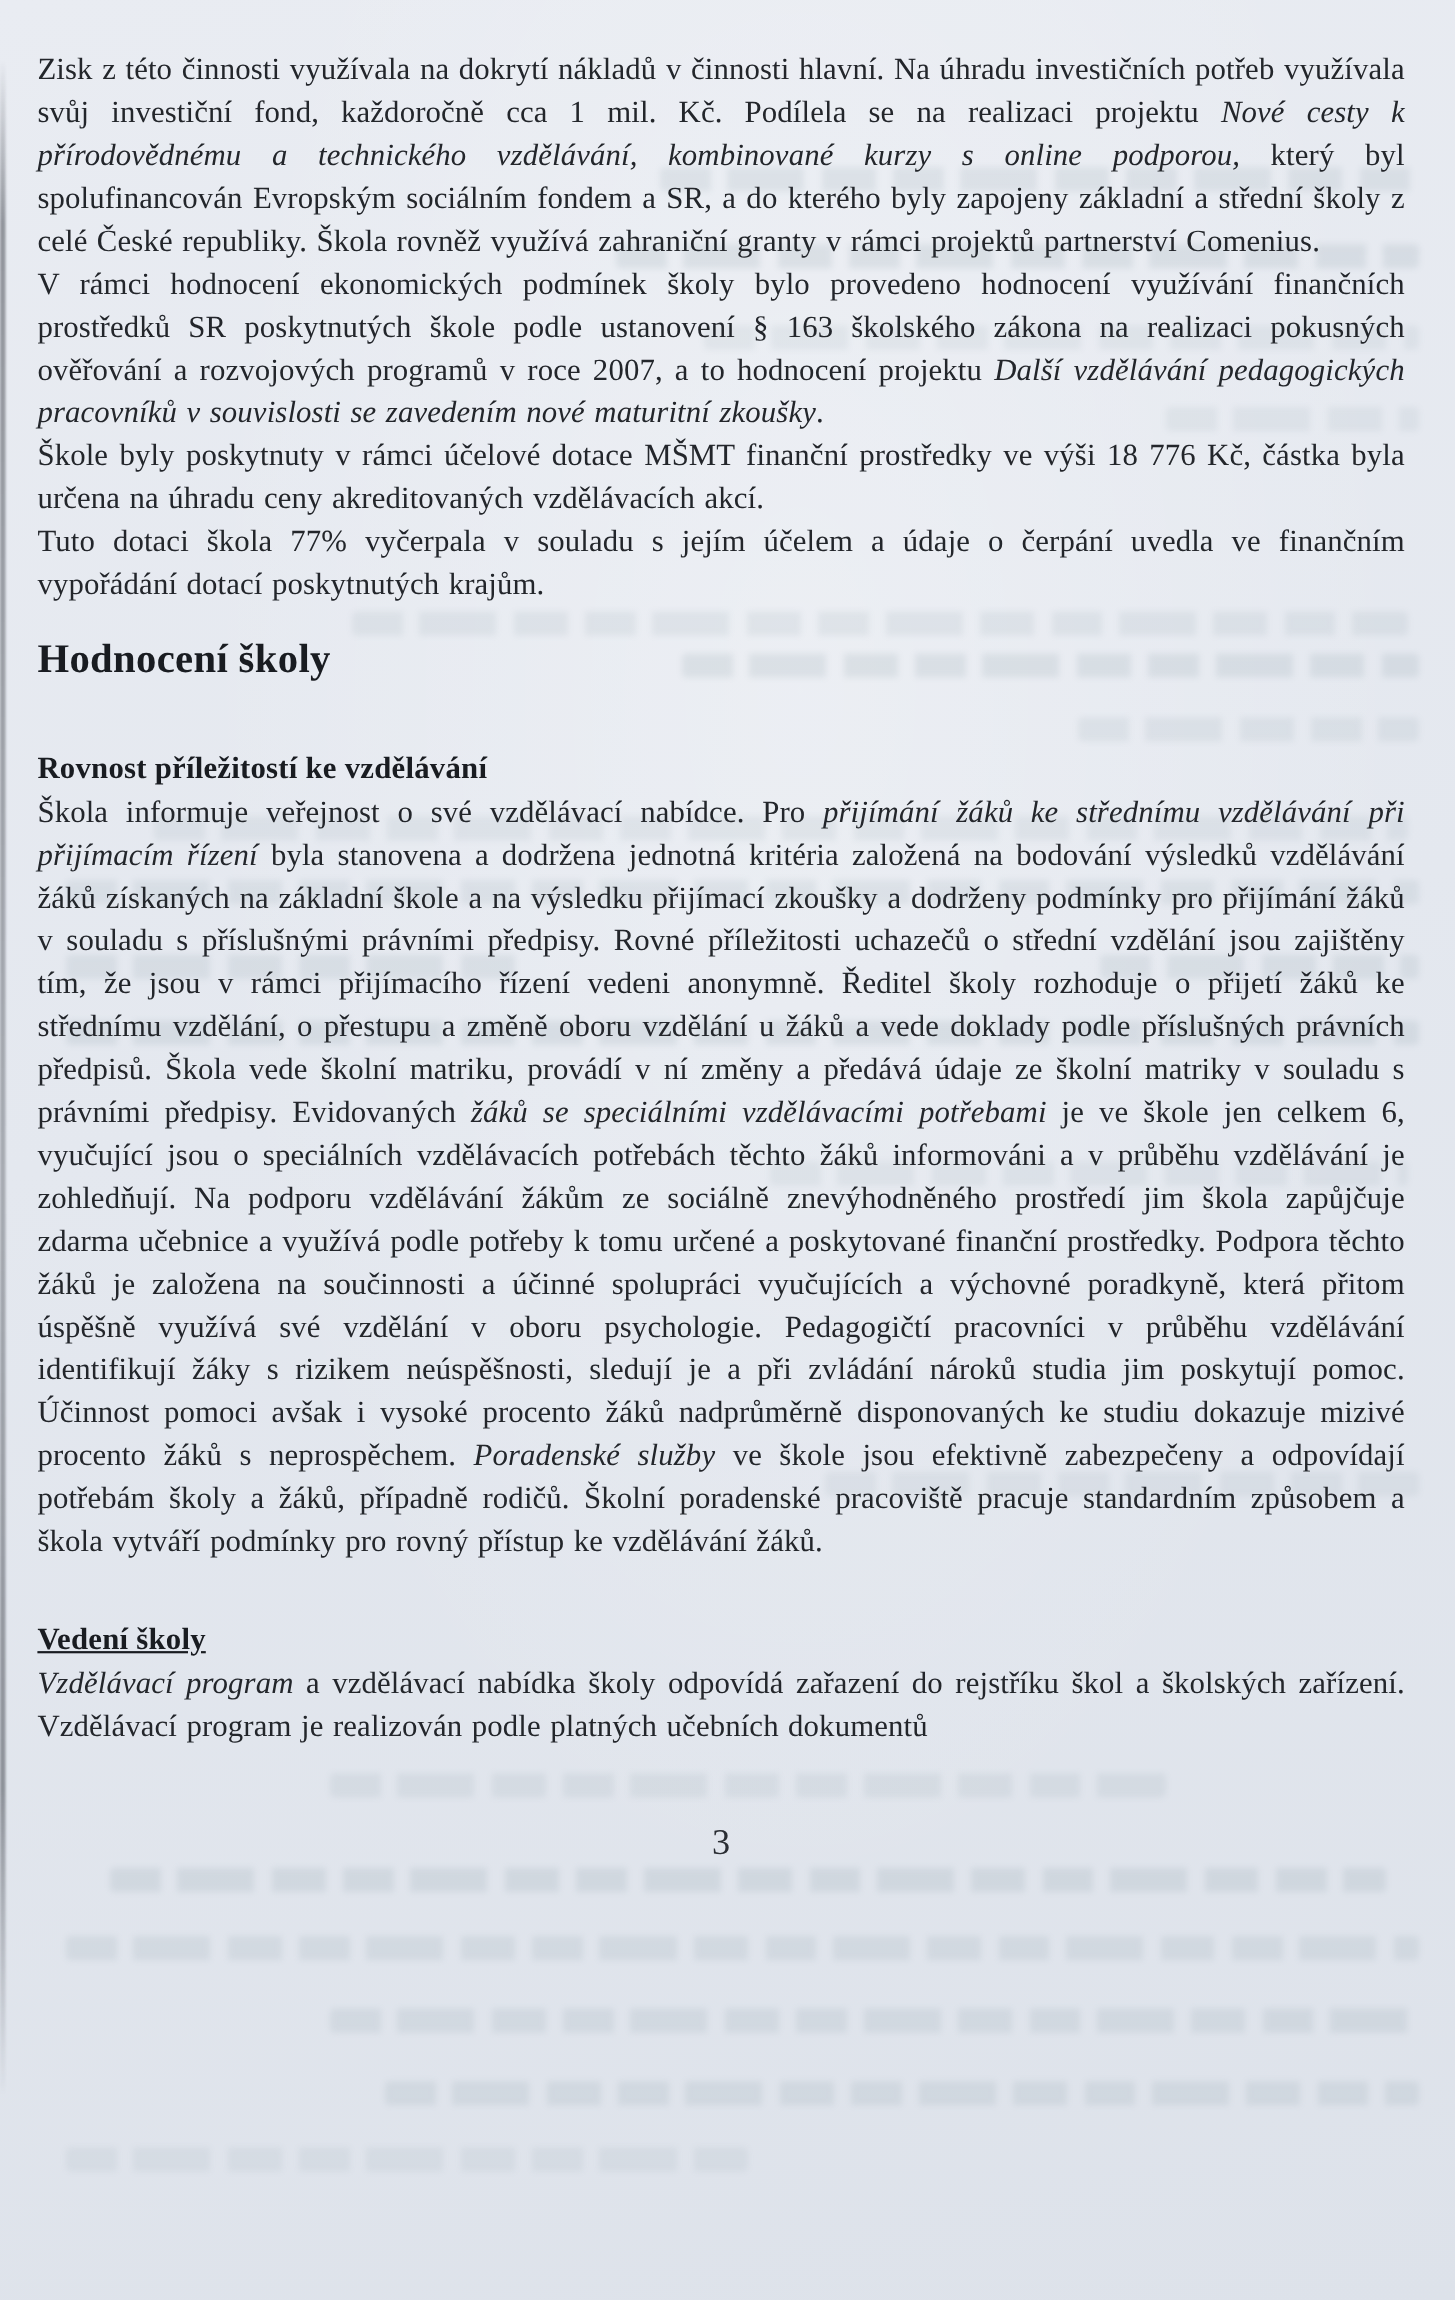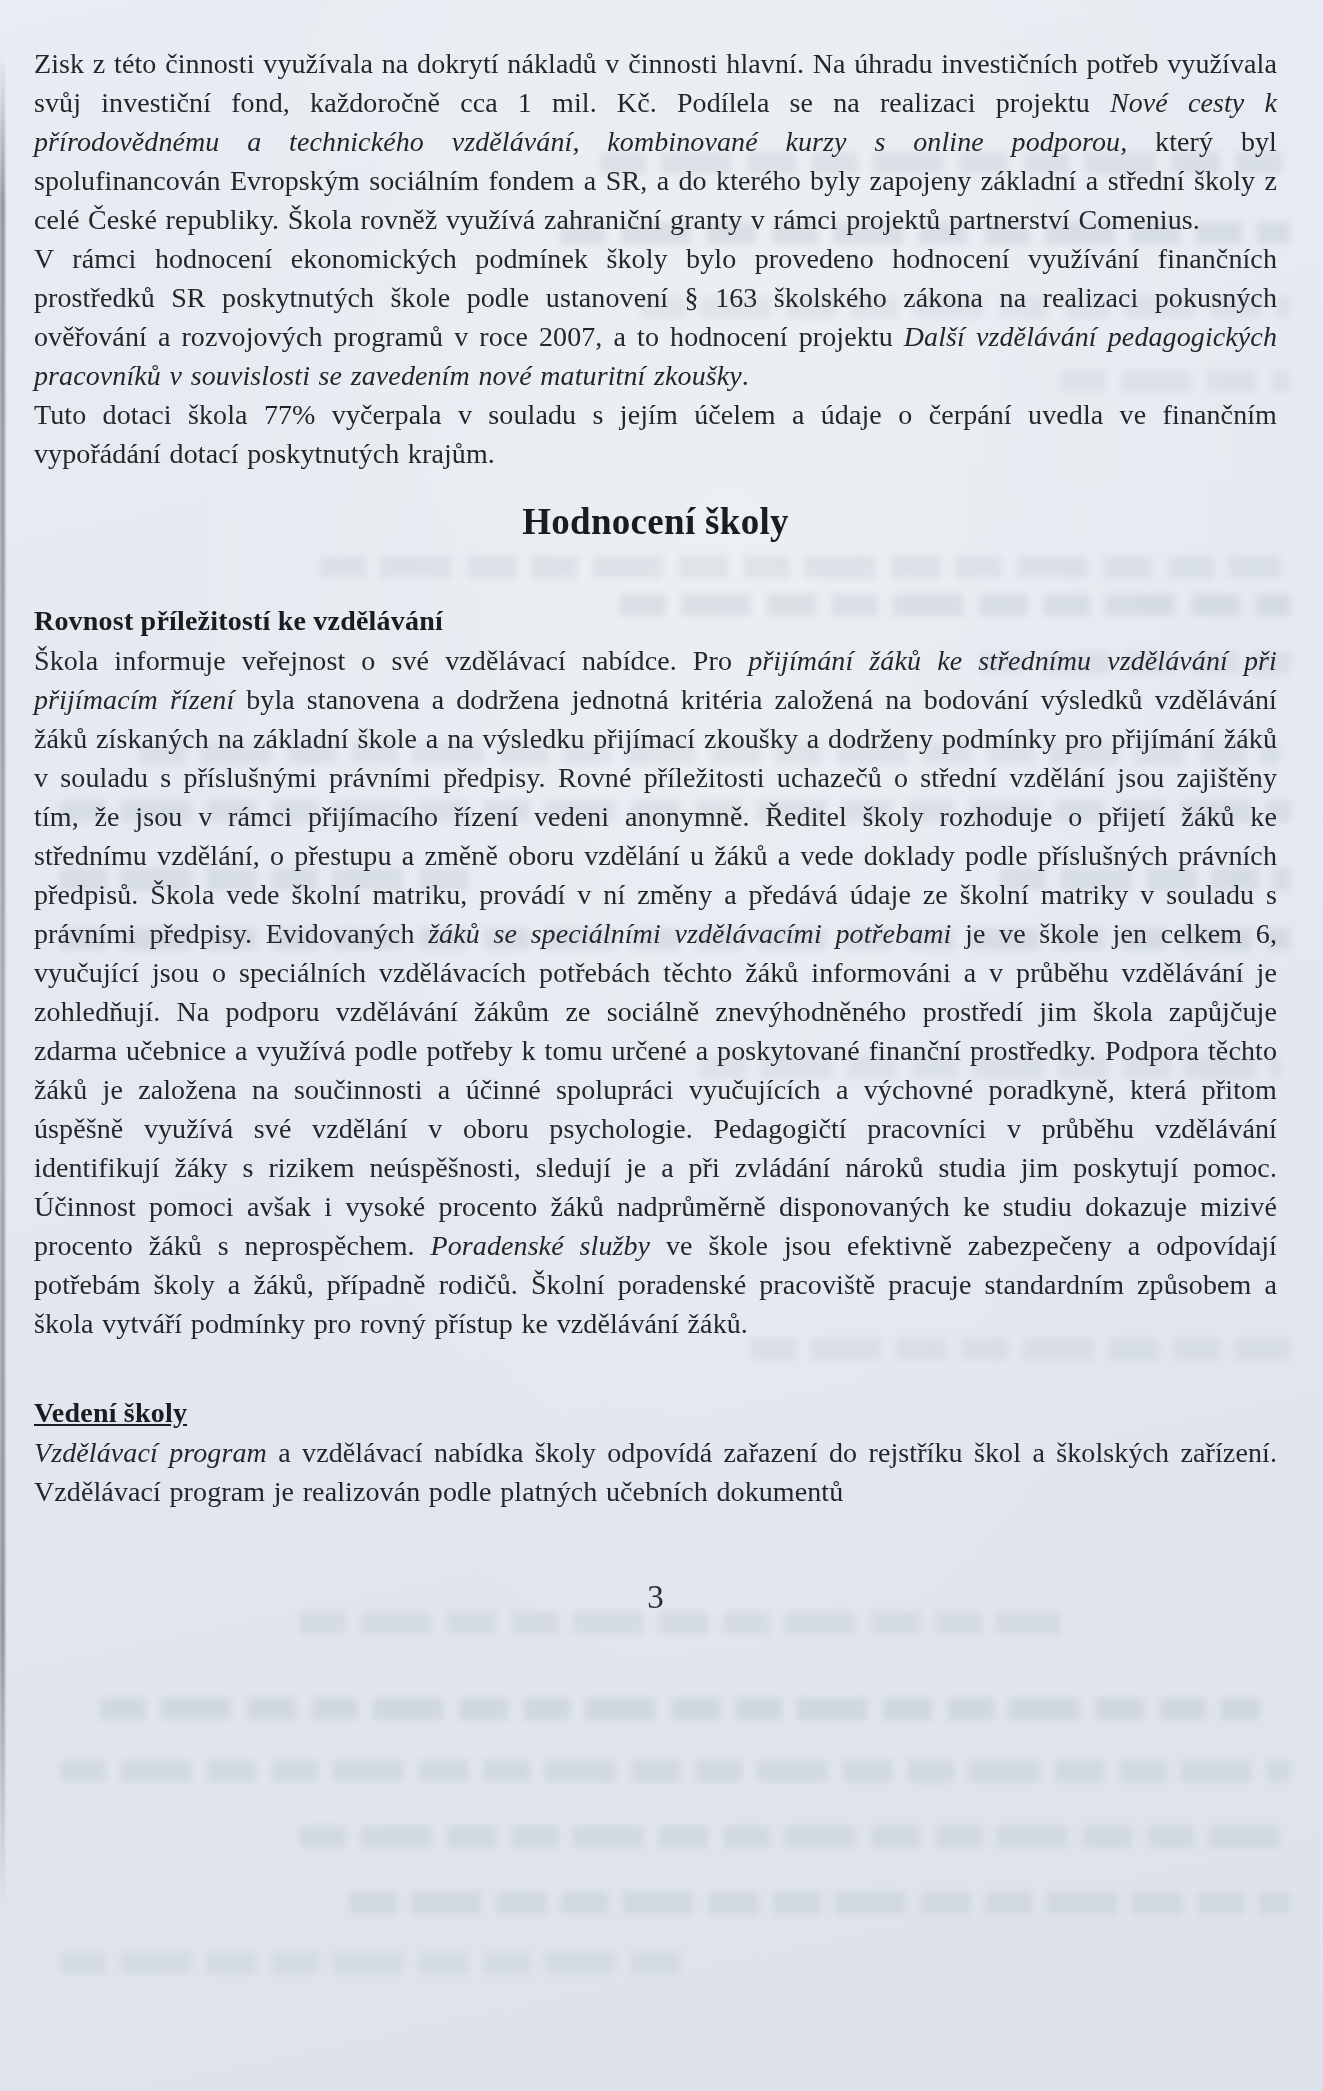--- a/index.html
+++ b/index.html
@@ -39,21 +39,21 @@
     margin:0;
     font-size:28px;line-height:39px;
     text-align:justify;
     word-spacing:1.5px;
     letter-spacing:.1px;
   }
   .para .it{font-style:italic;}
   .h-main{
     margin:26px 0 56px 0;
     font-size:37px;line-height:46px;
-    font-weight:bold;text-align:center;color:#191c21;
+    font-weight:bold;text-align:left;color:#191c21;
     letter-spacing:.3px;
   }
   .h-sub{
     margin:0;
     font-size:28px;line-height:40px;
     font-weight:bold;color:#191c21;
     letter-spacing:.2px;
   }
   .h-sub.spaced{margin-top:50px;text-decoration:underline;}
   .page-number{
@@ -91,20 +91,21 @@
   <div class="ghost" style="left:60px;top:1952px;width:620px;opacity:.12"></div>
 
   <div class="text-col">
 
     <p class="para"><span>Zisk z této činnosti využívala na dokrytí nákladů v činnosti hlavní. Na úhradu investičních potřeb využívala svůj investiční fond, každoročně cca 1 mil. Kč. Podílela se na realizaci projektu </span><span class="it">Nové cesty k přírodovědnému a technického vzdělávání, kombinované kurzy s online podporou,</span><span> který byl spolufinancován Evropským sociálním fondem a SR, a do kterého byly zapojeny základní a střední školy z celé České republiky. Škola rovněž využívá zahraniční granty v rámci projektů partnerství Comenius.</span></p>
 
 
 
     <p class="para"><span>V rámci hodnocení ekonomických podmínek školy bylo provedeno hodnocení využívání finančních prostředků SR poskytnutých škole podle ustanovení § 163 školského zákona na realizaci pokusných ověřování a rozvojových programů v roce 2007, a to hodnocení projektu </span><span class="it">Další vzdělávání pedagogických pracovníků v souvislosti se zavedením nové maturitní zkoušky</span><span>.</span></p>
 
+    <p class="para"><span>Škole byly poskytnuty v rámci účelové dotace MŠMT finanční prostředky ve výši 18 776 Kč, částka byla určena na úhradu ceny akreditovaných vzdělávacích akcí.</span></p>
 
     <p class="para"><span>Tuto dotaci škola 77% vyčerpala v souladu s jejím účelem a údaje o čerpání uvedla ve finančním vypořádání dotací poskytnutých krajům.</span></p>
 
     <h1 class="h-main">Hodnocení školy</h1>
 
     <h2 class="h-sub">Rovnost příležitostí ke vzdělávání</h2>
 
     <p class="para"><span>Škola informuje veřejnost o své vzdělávací nabídce. Pro </span><span class="it">přijímání žáků ke střednímu vzdělávání při přijímacím řízení</span><span> byla stanovena a dodržena jednotná kritéria založená na bodování výsledků vzdělávání žáků získaných na základní škole a na výsledku přijímací zkoušky a dodrženy podmínky pro přijímání žáků v souladu s příslušnými právními předpisy. Rovné příležitosti uchazečů o střední vzdělání jsou zajištěny tím, že jsou v rámci přijímacího řízení vedeni anonymně. Ředitel školy rozhoduje o přijetí žáků ke střednímu vzdělání, o přestupu a změně oboru vzdělání u žáků a vede doklady podle příslušných právních předpisů. Škola vede školní matriku, provádí v ní změny a předává údaje ze školní matriky v souladu s právními předpisy. Evidovaných </span><span class="it">žáků se speciálními vzdělávacími potřebami</span><span> je ve škole jen celkem 6, vyučující jsou o speciálních vzdělávacích potřebách těchto žáků informováni a v průběhu vzdělávání je zohledňují. Na podporu vzdělávání žákům ze sociálně znevýhodněného prostředí jim škola zapůjčuje zdarma učebnice a využívá podle potřeby k tomu určené a poskytované finanční prostředky. Podpora těchto žáků je založena na součinnosti a účinné spolupráci vyučujících a výchovné poradkyně, která přitom úspěšně využívá své vzdělání v oboru psychologie. Pedagogičtí pracovníci v průběhu vzdělávání identifikují žáky s rizikem neúspěšnosti, sledují je a při zvládání nároků studia jim poskytují pomoc. Účinnost pomoci avšak i vysoké procento žáků nadprůměrně disponovaných ke studiu dokazuje mizivé procento žáků s neprospěchem. </span><span class="it">Poradenské služby</span><span> ve škole jsou efektivně zabezpečeny a odpovídají potřebám školy a žáků, případně rodičů. Školní poradenské pracoviště pracuje standardním způsobem a škola vytváří podmínky pro rovný přístup ke vzdělávání žáků.</span></p>
 
     <h2 class="h-sub spaced">Vedení školy</h2>

